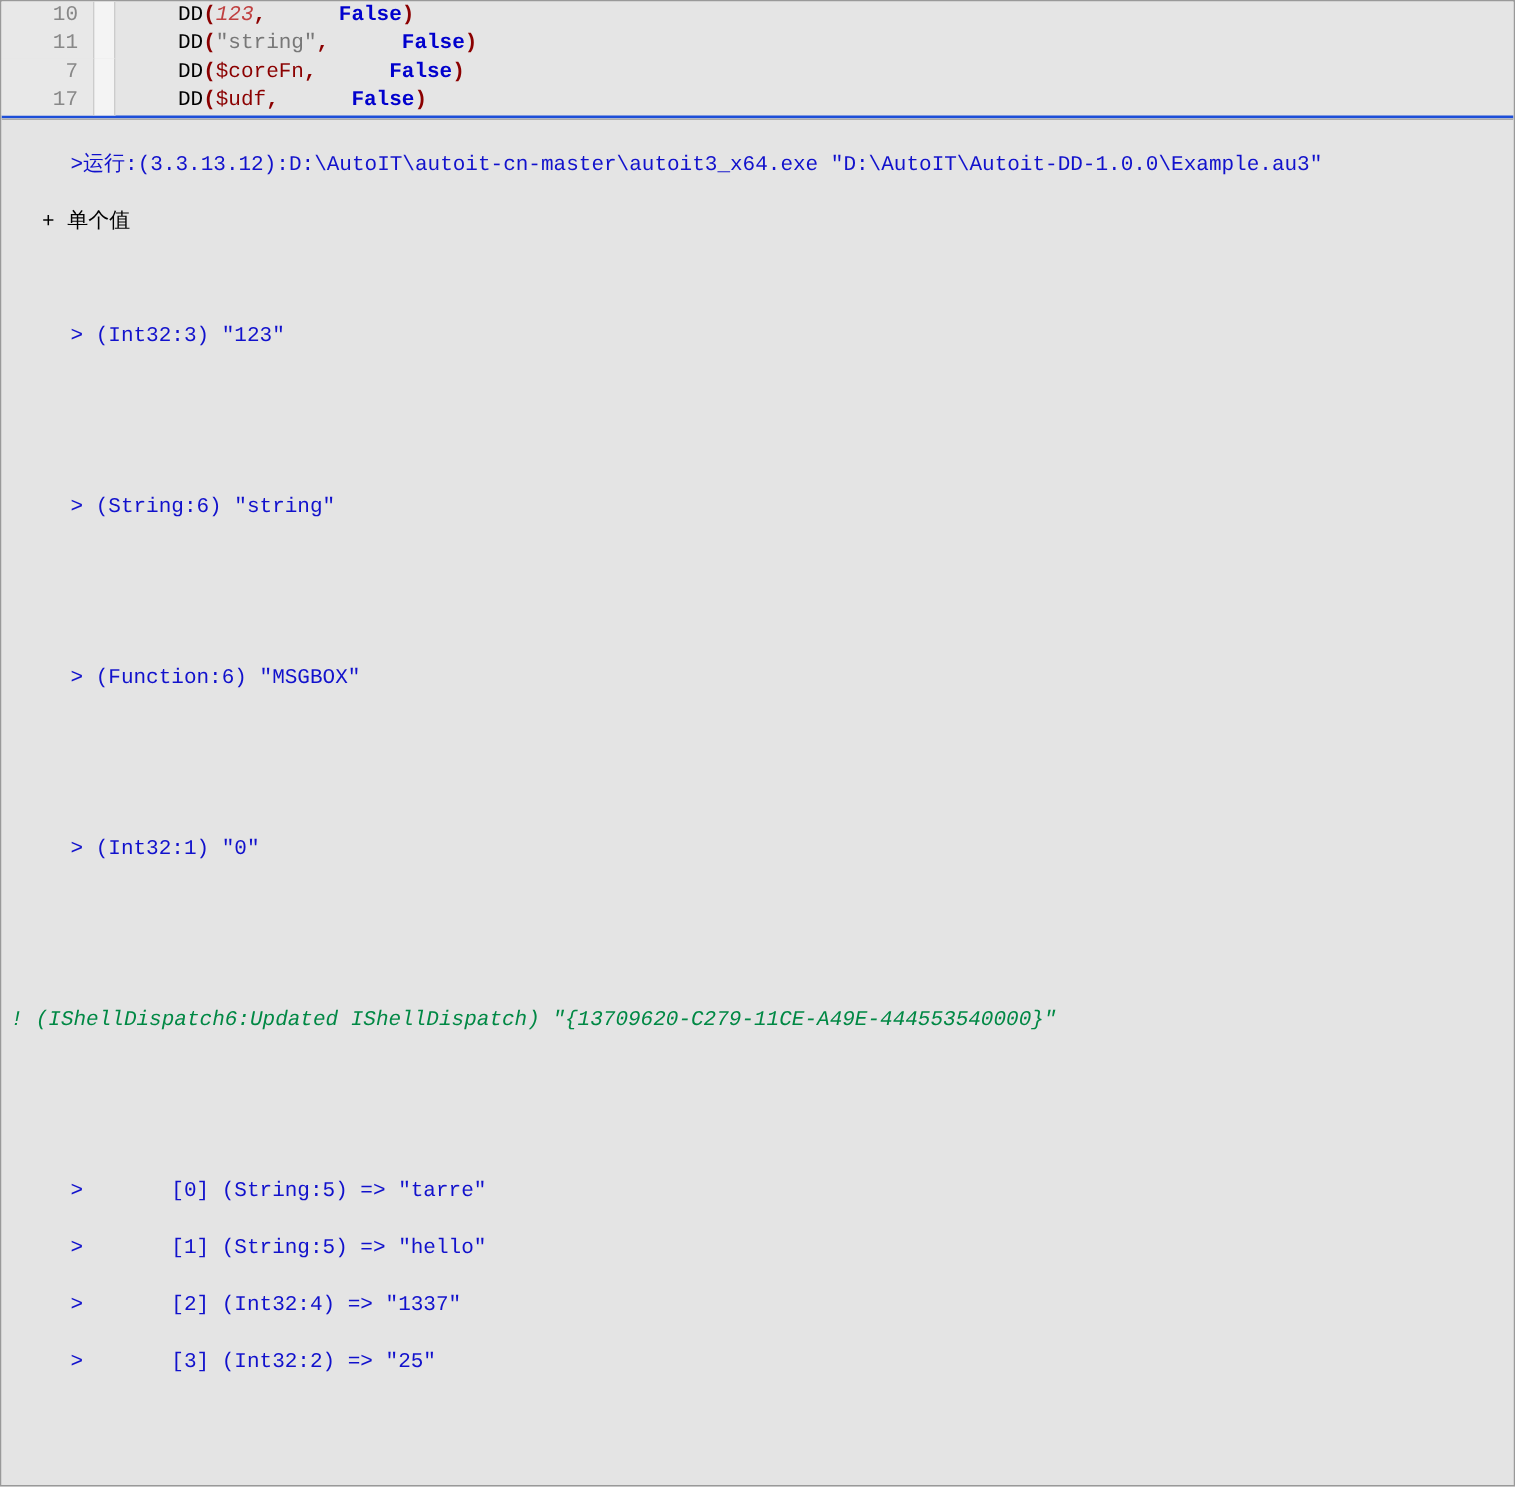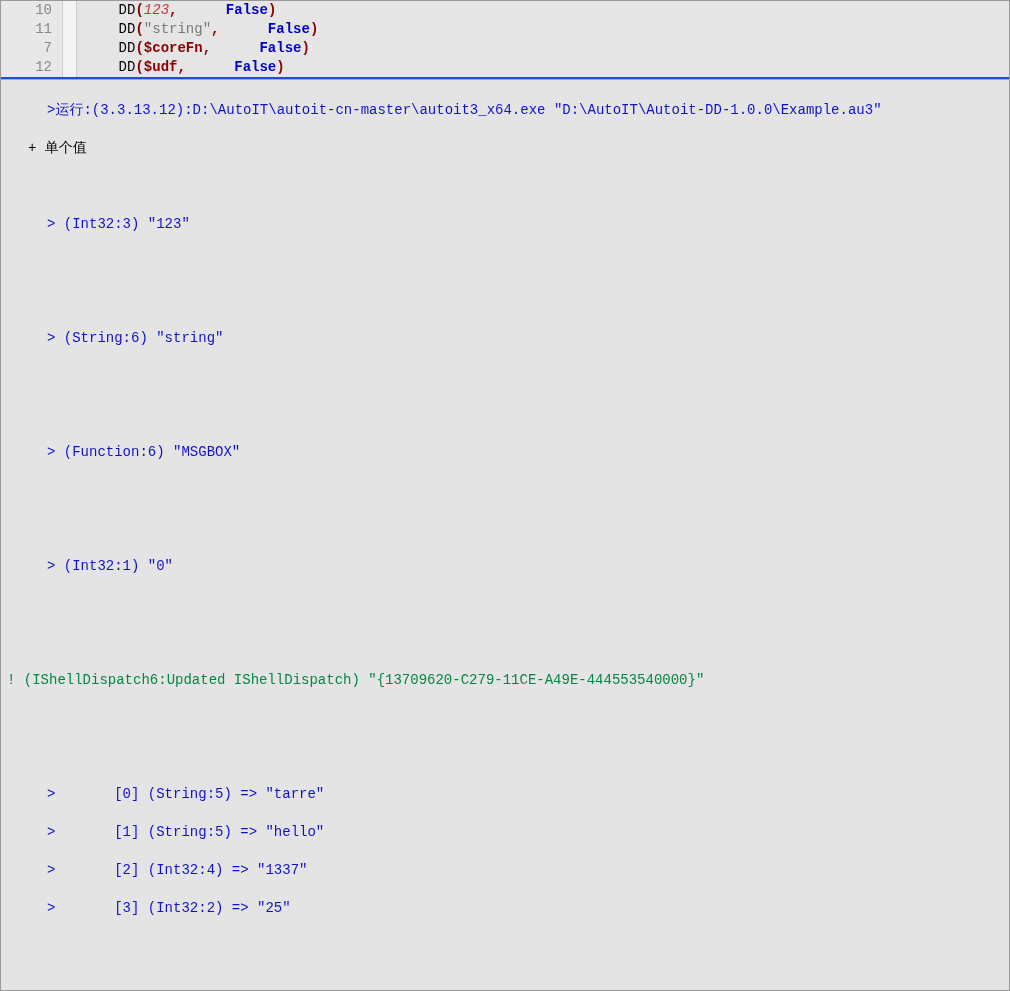--- a/index.html
+++ b/index.html
@@ -38,34 +38,34 @@
   }
   .code {
     padding-left: 8px;
     white-space: pre;
   }
   .c-fn   { color: #000000; }
   .c-pun  { color: #8b0000; font-weight: bold; }
   .c-num  { color: #c04040; font-style: italic; font-family: Liberation Mono, monospace; }
   .c-str  { color: #777777; }
   .c-kw   { color: #0000cd; font-weight: bold; margin-left: 40px; }
-  .c-var  { color: #8b0000; font-weight: bold; }
+  .c-var  { color: #8b0000; font-weight: normal; }
 
   .console {
     background: #e4e4e4;
     border-top: 1px solid #aaaaaa;
     padding: 2px 6px;
     line-height: 19px;
     white-space: pre;
     height: calc(100% - 78px);
     overflow: hidden;
   }
   .o-blue   { color: #1111cc; margin-left: 40px; }
   .o-black  { color: #000000; margin-left: 21px; }
-  .o-green  { color: #008844; }
+  .o-green  { color: #008844; font-style: italic; }
 </style>
 </head>
 <body>
 
 <div class="editor">
   <div class="code-line">
     <div class="gutter">10</div>
     <div class="fold"></div>
     <div class="code">    <span class="c-fn">DD</span><span class="c-pun">(</span><span class="c-num">123</span><span class="c-pun">, </span><span class="c-kw">False</span><span class="c-pun">)</span></div>
   </div>
@@ -73,21 +73,21 @@
     <div class="gutter">11</div>
     <div class="fold"></div>
     <div class="code">    <span class="c-fn">DD</span><span class="c-pun">(</span><span class="c-str">"string"</span><span class="c-pun">, </span><span class="c-kw">False</span><span class="c-pun">)</span></div>
   </div>
   <div class="code-line">
     <div class="gutter">7</div>
     <div class="fold"></div>
     <div class="code">    <span class="c-fn">DD</span><span class="c-pun">(</span><span class="c-var">$coreFn</span><span class="c-pun">, </span><span class="c-kw">False</span><span class="c-pun">)</span></div>
   </div>
   <div class="code-line">
-    <div class="gutter">12</div>
+    <div class="gutter">17</div>
     <div class="fold"></div>
     <div class="code">    <span class="c-fn">DD</span><span class="c-pun">(</span><span class="c-var">$udf</span><span class="c-pun">, </span><span class="c-kw">False</span><span class="c-pun">)</span></div>
   </div>
 </div>
 
 <div class="console">
 <div class="o-blue">&gt;运行:(3.3.13.12):D:\AutoIT\autoit-cn-master\autoit3_x64.exe "D:\AutoIT\Autoit-DD-1.0.0\Example.au3"</div>
 <div class="o-black">+ 单个值</div>
 <div>&nbsp;</div>
 <div class="o-blue">&gt; (Int32:3) "123"</div>

